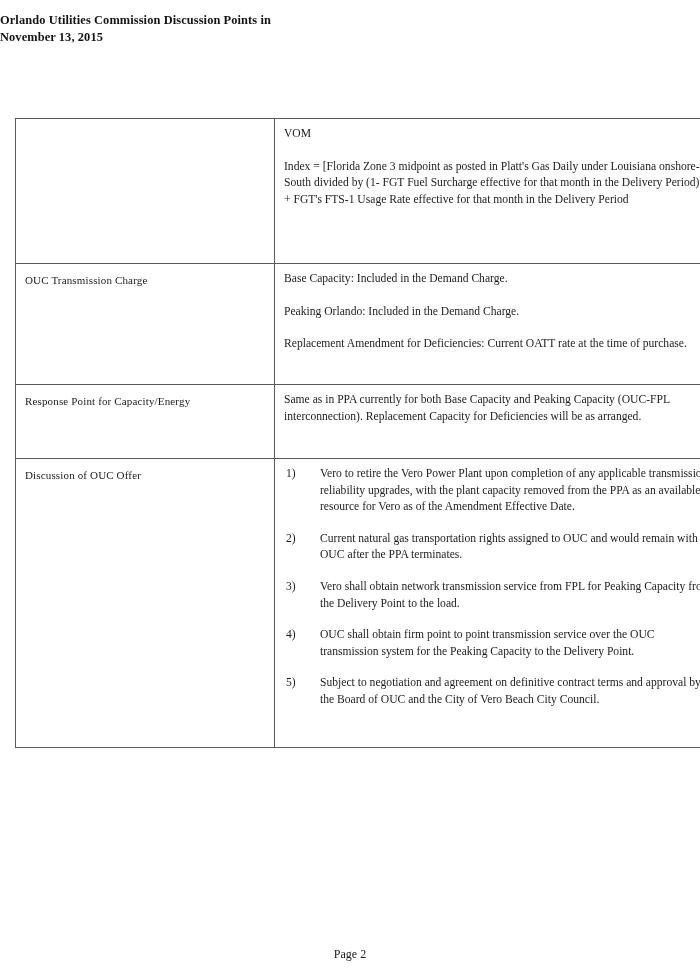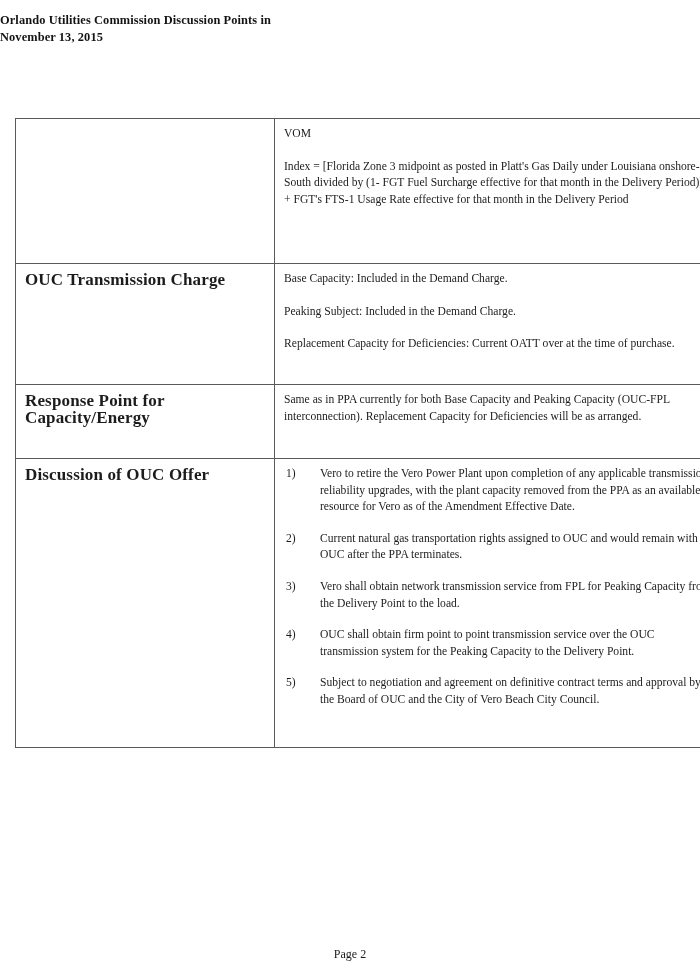--- a/index.html
+++ b/index.html
@@ -51,22 +51,22 @@
     line-height: 16.6px;
     color: #1c1c1c;
   }
   .col-label {
     width: 240px;
   }
   .col-body {
     width: 427px;
   }
   .label-text {
-    font-weight: bold;
-    font-size: 17px;
+    font-weight: normal;
+    font-size: 11px;
     letter-spacing: 0.15px;
     display: block;
     padding-top: 1px;
   }
 
   
   .p {
     margin: 0 0 0 0;
   }
   .p + .p {
@@ -144,24 +144,24 @@
 
       <tr class="row-trans">
         <td class="col-label">
           <span class="label-text">OUC Transmission Charge</span>
         </td>
         <td class="col-body">
           <div class="p">
             <span class="u">Base Capacity</span><span>:  Included in the Demand Charge.</span>
           </div>
           <div class="p">
-            <span class="u">Peaking Subject</span><span>:  Included in the Demand Charge.</span>
+            <span class="u">Peaking Orlando</span><span>:  Included in the Demand Charge.</span>
           </div>
           <div class="p">
-            <span class="u">Replacement Capacity for Deficiencies</span><span>: Current OATT over at the time of purchase.</span>
+            <span class="u">Replacement Amendment for Deficiencies</span><span>: Current OATT rate at the time of purchase.</span>
           </div>
         </td>
       </tr>
 
       <tr class="row-delivery">
         <td class="col-label">
           <span class="label-text">Response Point for Capacity/Energy</span>
         </td>
         <td class="col-body">
           <div class="p">Same as in PPA currently for both Base Capacity and Peaking Capacity (OUC-FPL interconnection). Replacement Capacity for Deficiencies will be as arranged.</div>

